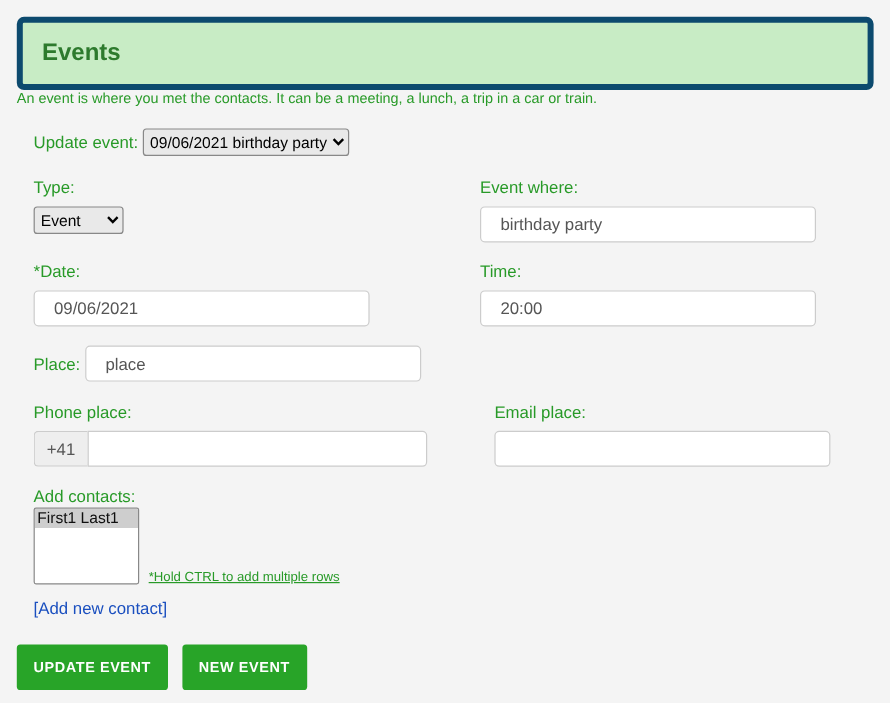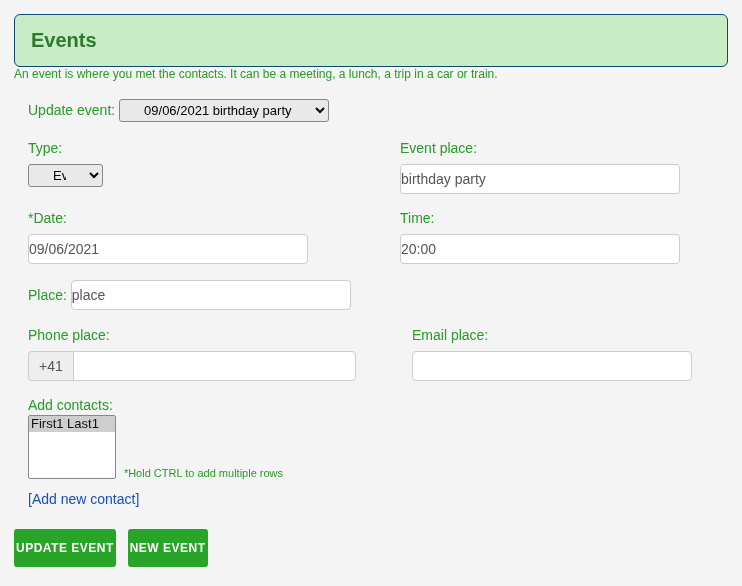--- a/index.html
+++ b/index.html
@@ -7,21 +7,21 @@
     margin: 0;
     padding: 14px;
     background: #f4f4f4;
     font-family: Arial, Helvetica, sans-serif;
     font-size: 14px;
     color: #333;
     width: 742px;
   }
   .panel-header {
     background: #c8ecc5;
-    border: 1px solid #0c4a6e;
+    border: 5px solid #0c4a6e;
     border-radius: 6px;
     padding: 14px 16px;
     font-size: 20px;
     font-weight: bold;
     color: #2d7a2d;
   }
   .intro {
     color: #289a28;
     font-size: 12px;
     margin: 0 0 18px 0;
@@ -35,30 +35,30 @@
     font-size: 14px;
     margin-bottom: 8px;
     display: inline-block;
   }
   .field-block { margin-bottom: 16px; }
   .native-select {
     background: #e9e9e9;
     border: 1px solid #888;
     border-radius: 3px;
     font-size: 13px;
-    padding: 2px 20px;
+    padding: 2px 1px;
   }
   .text-input {
     width: 280px;
     height: 30px;
     border: 1px solid #ccc;
     border-radius: 4px;
     background: #fff;
     font-size: 14px;
-    padding: 0 0;
+    padding: 0 16px;
     color: #555;
   }
   .phone-group { display: flex; width: 328px; }
   .prefix {
     height: 30px;
     padding: 0 10px;
     background: #eee;
     border: 1px solid #ccc;
     border-right: none;
     border-radius: 4px 0 0 4px;
@@ -77,35 +77,36 @@
     height: 64px;
     border: 1px solid #888;
     background: #fff;
     font-size: 13px;
   }
   .hint {
     color: #289a28;
     font-size: 11px;
     vertical-align: bottom;
     margin-left: 4px;
+    text-decoration: underline;
   }
   .link-action {
     color: #1a4fbf;
     font-size: 14px;
     cursor: pointer;
     margin-top: 6px;
     display: inline-block;
   }
   .button-row { padding-left: 0; margin-top: 22px; }
   .btn {
     background: #28a428;
     color: #fff;
     border: none;
     border-radius: 3px;
-    padding: 12px 2px;
+    padding: 12px 14px;
     font-size: 12px;
     font-weight: bold;
     letter-spacing: 0.5px;
     cursor: pointer;
     margin-right: 8px;
   }
 </style>
 </head>
 <body>
 
@@ -126,21 +127,21 @@
   <div class="col">
     <div class="field-block">
       <div class="label">Type:</div><br>
       <select class="native-select" style="width:75px">
         <option>Event</option>
       </select>
     </div>
   </div>
   <div class="col">
     <div class="field-block">
-      <div class="label">Event place:</div>
+      <div class="label">Event where:</div>
       <input class="text-input" value="birthday party" style="">
     </div>
   </div>
 </div>
 
 <div class="row">
   <div class="col">
     <div class="field-block">
       <div class="label">*Date:</div>
       <input class="text-input" value="09/06/2021" style="">

